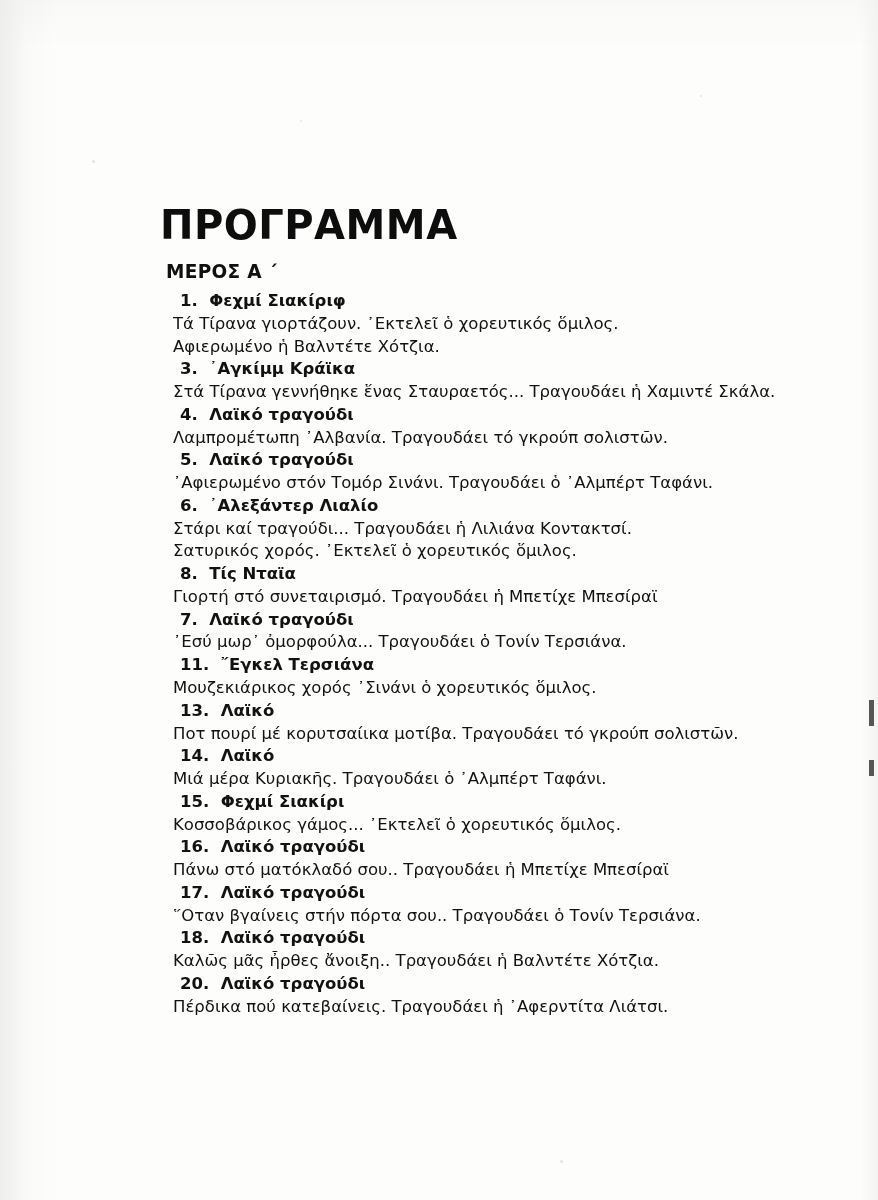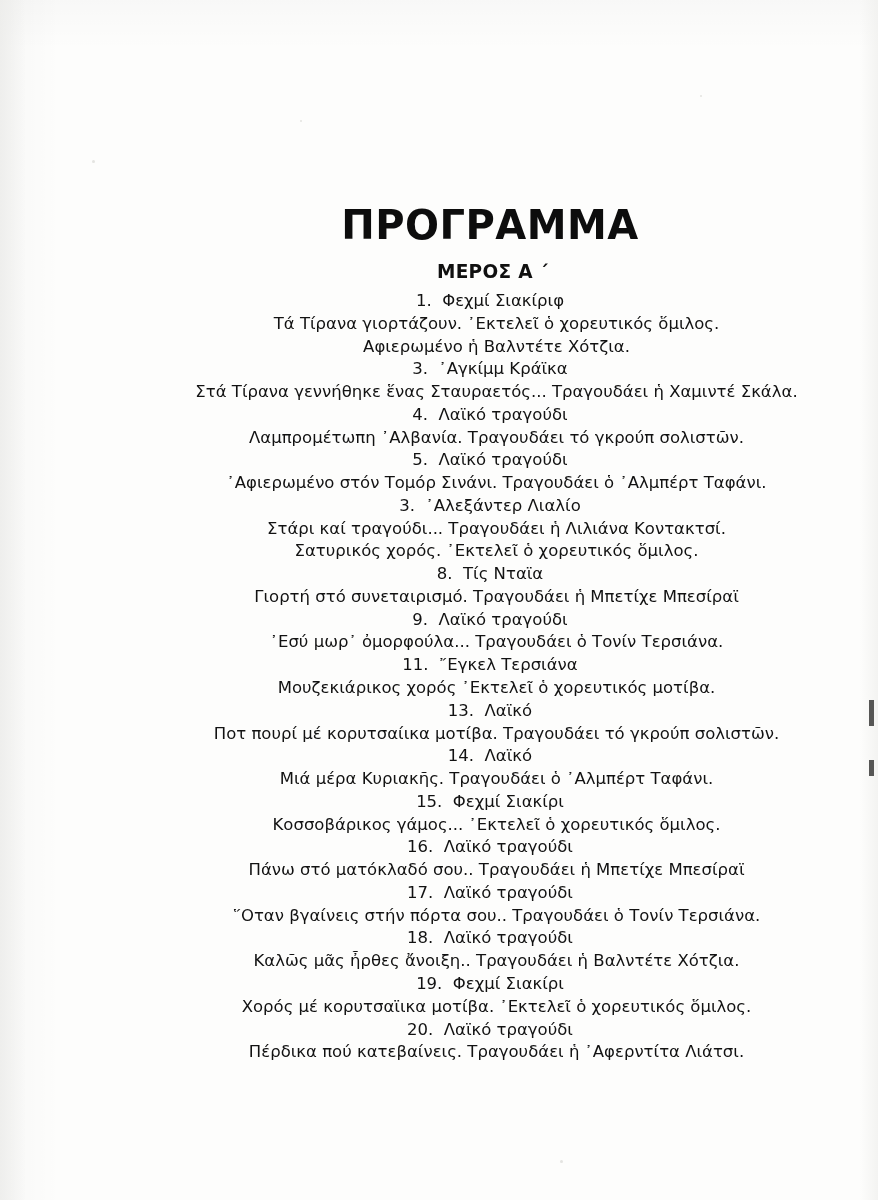--- a/index.html
+++ b/index.html
@@ -51,21 +51,20 @@
     height: 26px;
     background: #3a3a38;
     opacity: .85;
   }
 
   .content {
     position: absolute;
     left: 160px;
     top: 205px;
     width: 660px;
-    text-align: center;
   }
 
   .doc-title {
     font-family: "DejaVu Sans", sans-serif;
     font-weight: bold;
     font-size: 40px;
     letter-spacing: 0.5px;
     line-height: 1.0;
     margin: 0 0 16px 0;
     color: #0d0d0d;
@@ -87,22 +86,24 @@
   }
 
   .item {
     margin: 0 0 0 0;
     padding: 0;
   }
 
   .item-title {
     font-size: 16.5px;
     line-height: 1.38;
+    margin-left: 20px;
     white-space: pre;
     color: #121212;
+    font-weight: bold;
   }
 
   .item-desc {
     font-size: 16.5px;
     line-height: 1.38;
     margin-left: 13px;
     white-space: pre;
     color: #121212;
   }
 </style>
@@ -138,39 +139,39 @@
       </li>
       <li class="item">
         <div class="item-title">4.  Λαϊκό τραγούδι</div>
         <div class="item-desc">Λαμπρομέτωπη ᾿Αλβανία. Τραγουδάει τό γκρούπ σολιστῶν.</div>
       </li>
       <li class="item">
         <div class="item-title">5.  Λαϊκό τραγούδι</div>
         <div class="item-desc">᾿Αφιερωμένο στόν Τομόρ Σινάνι. Τραγουδάει ὁ ᾿Αλμπέρτ Ταφάνι.</div>
       </li>
       <li class="item">
-        <div class="item-title">3.  ᾿Αλεξάντερ Λιαλίο</div>
+        <div class="item-title">6.  ᾿Αλεξάντερ Λιαλίο</div>
         <div class="item-desc">Στάρι καί τραγούδι... Τραγουδάει ἡ Λιλιάνα Κοντακτσί.</div>
       </li>
       <li class="item">
         <div class="item-desc">Σατυρικός χορός. ᾿Εκτελεῖ ὁ χορευτικός ὅμιλος.</div>
       </li>
       <li class="item">
         <div class="item-title">8.  Τίς Νταϊα</div>
         <div class="item-desc">Γιορτή στό συνεταιρισμό. Τραγουδάει ἡ Μπετίχε Μπεσίραϊ</div>
       </li>
       <li class="item">
-        <div class="item-title">9.  Λαϊκό τραγούδι</div>
+        <div class="item-title">7.  Λαϊκό τραγούδι</div>
       </li>
       <li class="item">
         <div class="item-desc">᾿Εσύ μωρ᾿ ὀμορφούλα... Τραγουδάει ὁ Τονίν Τερσιάνα.</div>
       </li>
       <li class="item">
         <div class="item-title">11.  ῎Εγκελ Τερσιάνα</div>
-        <div class="item-desc">Μουζεκιάρικος χορός ᾿Εκτελεῖ ὁ χορευτικός μοτίβα.</div>
+        <div class="item-desc">Μουζεκιάρικος χορός ᾿Σινάνι ὁ χορευτικός ὅμιλος.</div>
       </li>
       <li class="item">
         <div class="item-title">13.  Λαϊκό</div>
         <div class="item-desc">Ποτ πουρί μέ κορυτσαίικα μοτίβα. Τραγουδάει τό γκρούπ σολιστῶν.</div>
       </li>
       <li class="item">
         <div class="item-title">14.  Λαϊκό</div>
         <div class="item-desc">Μιά μέρα Κυριακῆς. Τραγουδάει ὁ ᾿Αλμπέρτ Ταφάνι.</div>
       </li>
       <li class="item">
@@ -181,24 +182,20 @@
         <div class="item-title">16.  Λαϊκό τραγούδι</div>
         <div class="item-desc">Πάνω στό ματόκλαδό σου.. Τραγουδάει ἡ Μπετίχε Μπεσίραϊ</div>
       </li>
       <li class="item">
         <div class="item-title">17.  Λαϊκό τραγούδι</div>
         <div class="item-desc">῞Οταν βγαίνεις στήν πόρτα σου.. Τραγουδάει ὁ Τονίν Τερσιάνα.</div>
       </li>
       <li class="item">
         <div class="item-title">18.  Λαϊκό τραγούδι</div>
         <div class="item-desc">Καλῶς μᾶς ἦρθες ἄνοιξη.. Τραγουδάει ἡ Βαλντέτε Χότζια.</div>
-      </li>
-      <li class="item">
-        <div class="item-title">19.  Φεχμί Σιακίρι</div>
-        <div class="item-desc">Χορός μέ κορυτσαϊικα μοτίβα. ᾿Εκτελεῖ ὁ χορευτικός ὅμιλος.</div>
       </li>
       <li class="item">
         <div class="item-title">20.  Λαϊκό τραγούδι</div>
         <div class="item-desc">Πέρδικα πού κατεβαίνεις. Τραγουδάει ἡ ᾿Αφερντίτα Λιάτσι.</div>
       </li>
 
     </ul>
   </div>
 </div>
 

